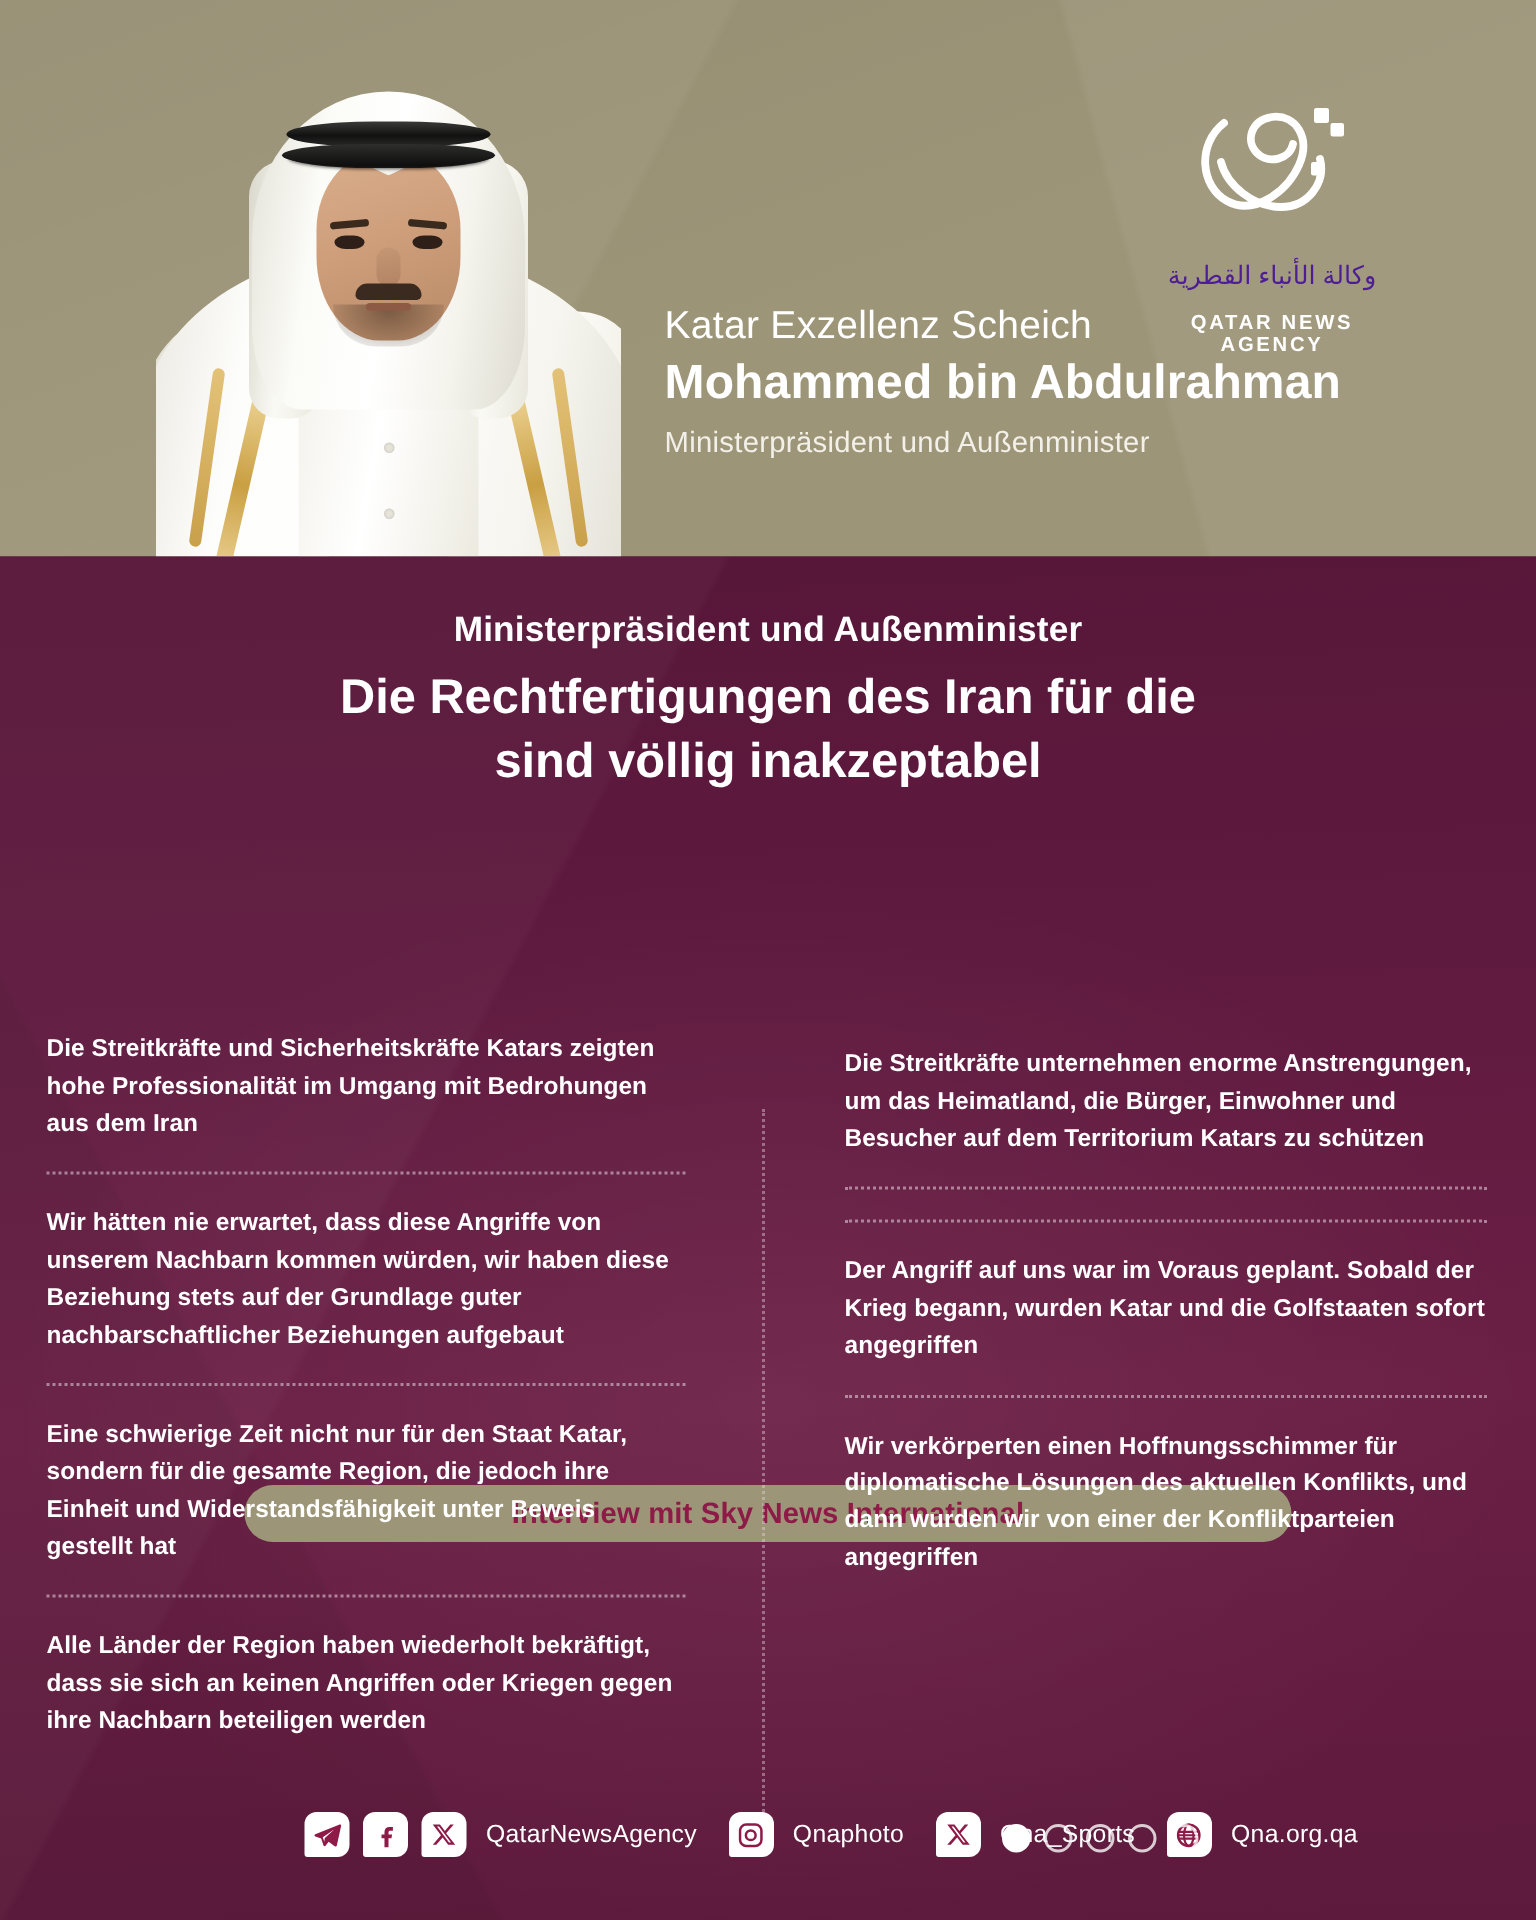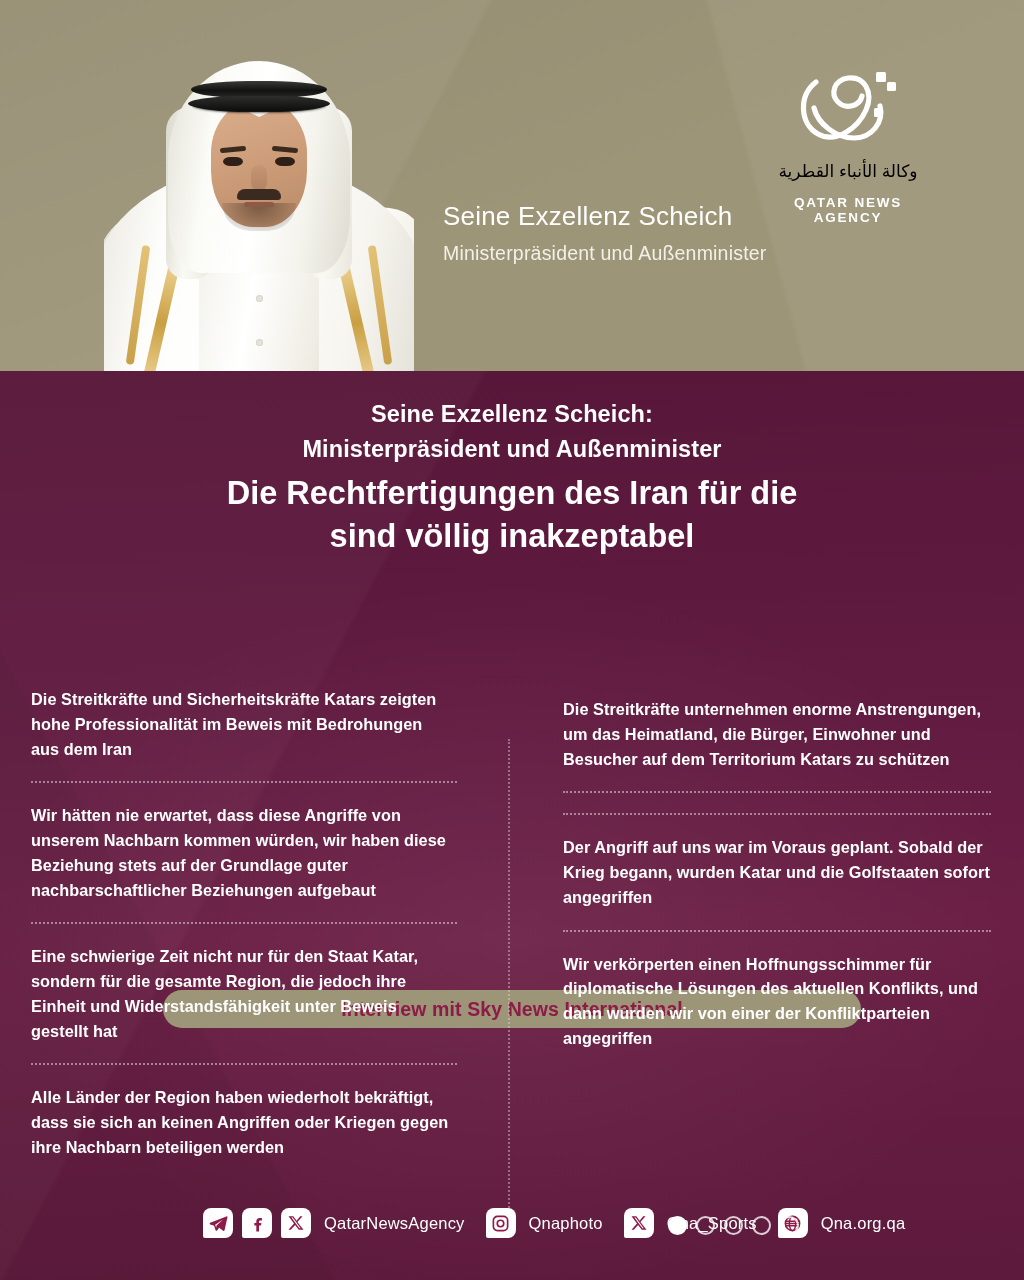--- a/index.html
+++ b/index.html
@@ -230,24 +230,24 @@
 
   
   .logo {
     position: absolute;
     right: 86px;
     top: 66px;
     width: 180px;
     text-align: center;
   }
   .logo-ar {
-    color: #000000;
+    color: #4c1d95;
     font-size: 17px;
     letter-spacing: .3px;
-    margin-top: 5px;
+    margin-top: 17px;
     direction: rtl;
   }
   .logo-en {
     color: #ffffff;
     font-size: 13.5px;
     letter-spacing: 1.8px;
     font-weight: 600;
     margin-top: 13px;
   }
 
@@ -496,44 +496,44 @@
         </g>
         <rect x="84" y="6" width="10" height="10" rx="1.5" fill="#ffffff"></rect>
         <rect x="95" y="16" width="9" height="9" rx="1.5" fill="#ffffff"></rect>
         <rect x="82" y="42" width="9" height="9" rx="1.5" fill="#ffffff"></rect>
       </svg>
       <div class="logo-ar">وكالة الأنباء القطرية</div>
       <div class="logo-en">QATAR NEWS AGENCY</div>
     </div>
 
     <div class="htitle">
-      <div class="line1">Seine Exzellenz Scheich</div>
+      <div class="line1">Katar Exzellenz Scheich</div>
+      <div class="line2">Mohammed bin Abdulrahman</div>
       <div class="line4">Ministerpräsident und Außenminister</div>
     </div>
   </div>
 
   <div class="bodywrap">
     <div class="body-texture"></div>
 
     <div class="headline">
-      <div class="hl-sub1">Seine Exzellenz Scheich:</div>
       <div class="hl-sub2">Ministerpräsident und Außenminister</div>
       <div class="hl-main">Die Rechtfertigungen des Iran für die</div>
       <div class="hl-main" style="margin-top:0">sind völlig inakzeptabel</div>
     </div>
 
     <div class="pill">
       <span class="pill-text">Interview mit Sky News International</span>
     </div>
 
     <div class="vdivider"></div>
 
     <div class="cols">
       <div class="col left">
-        <div class="quote">Die Streitkräfte und Sicherheitskräfte Katars zeigten hohe Professionalität im Beweis mit Bedrohungen aus dem Iran</div>
+        <div class="quote">Die Streitkräfte und Sicherheitskräfte Katars zeigten hohe Professionalität im Umgang mit Bedrohungen aus dem Iran</div>
         <div class="sep"></div>
         <div class="quote">Wir hätten nie erwartet, dass diese Angriffe von unserem Nachbarn kommen würden, wir haben diese Beziehung stets auf der Grundlage guter nachbarschaftlicher Beziehungen aufgebaut</div>
         <div class="sep"></div>
         <div class="quote">Eine schwierige Zeit nicht nur für den Staat Katar, sondern für die gesamte Region, die jedoch ihre Einheit und Widerstandsfähigkeit unter Beweis gestellt hat</div>
         <div class="sep"></div>
         <div class="quote">Alle Länder der Region haben wiederholt bekräftigt, dass sie sich an keinen Angriffen oder Kriegen gegen ihre Nachbarn beteiligen werden</div>
       </div>
 
       <div class="col right">
         <div class="quote">Die Streitkräfte unternehmen enorme Anstrengungen, um das Heimatland, die Bürger, Einwohner und Besucher auf dem Territorium Katars zu schützen</div>

